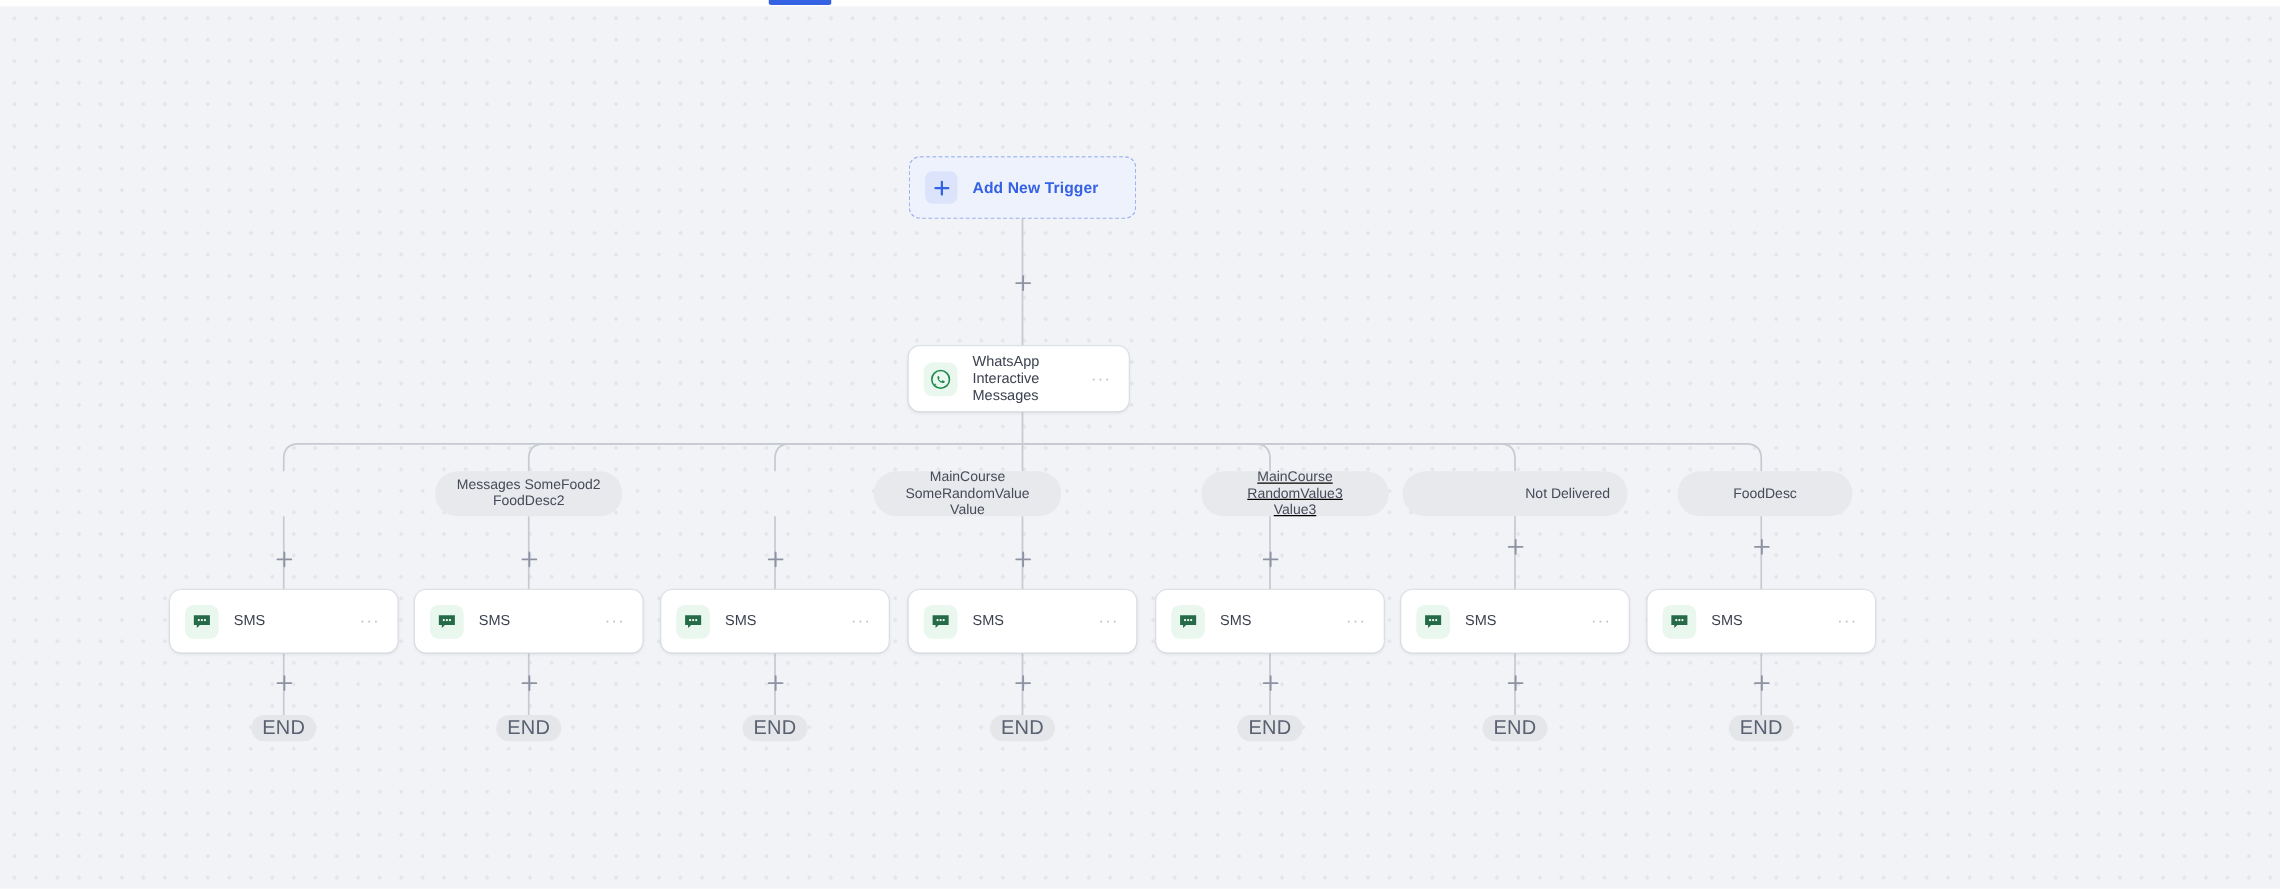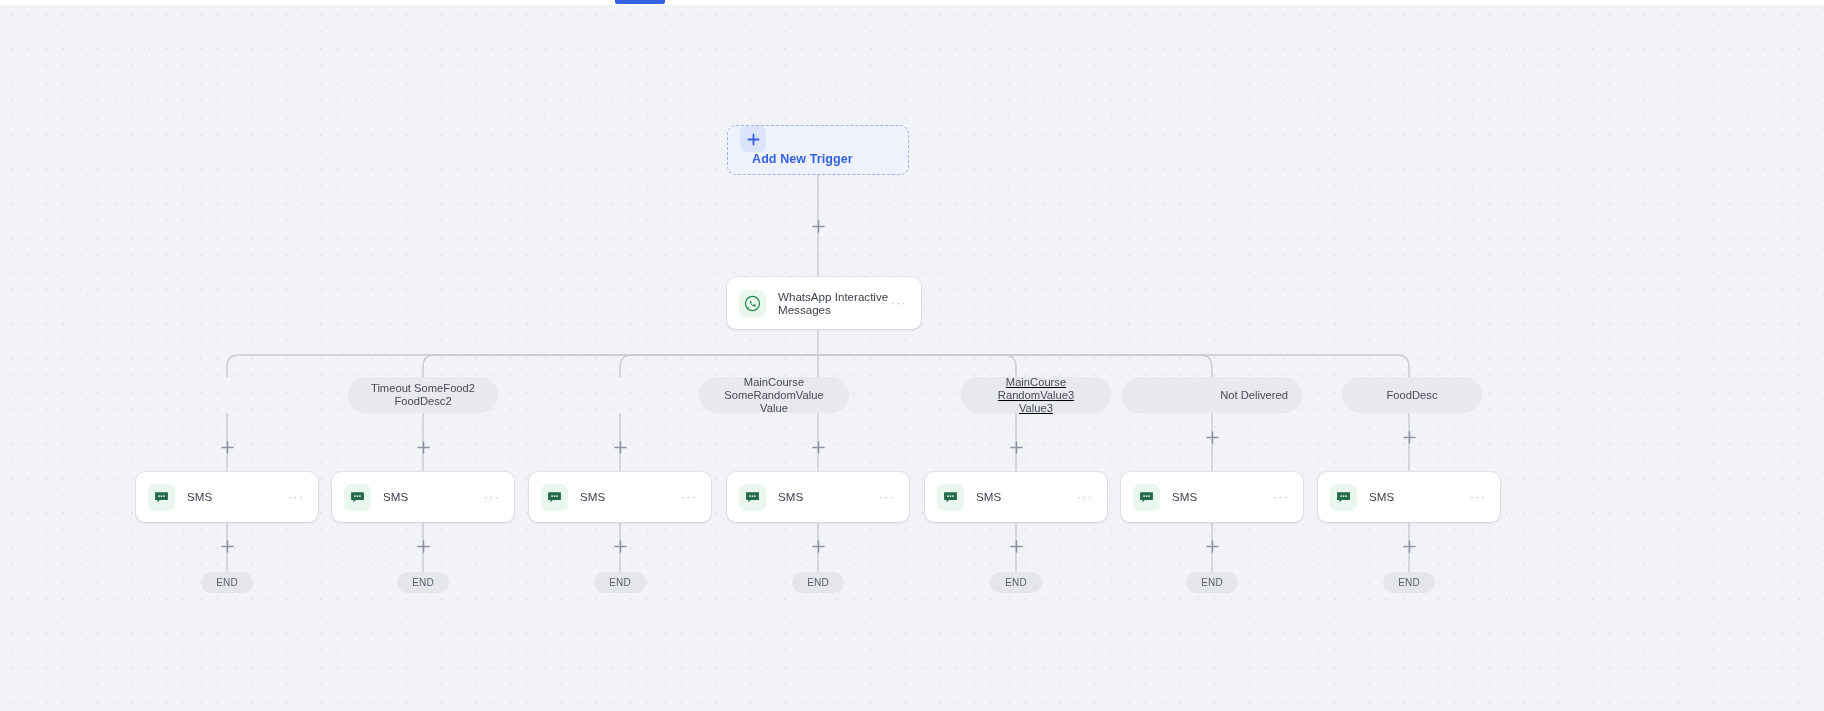--- a/index.html
+++ b/index.html
@@ -55,24 +55,23 @@
   }
 
   
   #trigger-node {
     left: 727px; top: 125px;
     width: 182px; height: 50px;
     border: 1.4px dashed #9db2ee;
     border-radius: 9px;
     background: #eef2fd;
     display: flex;
-    align-items: flex-start;
+    align-items: center;
     padding-left: 12px;
     cursor: pointer;
-    flex-direction: column;
   }
   #trigger-plus-box {
     width: 26px; height: 26px;
     border-radius: 6px;
     background: #dbe4fb;
     display: flex; align-items: center; justify-content: center;
     flex: 0 0 auto;
   }
   #trigger-plus-box svg { display: block; }
   #trigger-label {
@@ -115,21 +114,21 @@
     color: #b9bdc8;
     font-size: 13px;
     letter-spacing: 1.1px;
     line-height: 8px;
     padding: 4px 2px;
     cursor: pointer;
   }
 
   #whatsapp-node {
     left: 727px; top: 277px;
-    width: 194px; height: 52px;
+    width: 176px; height: 52px;
   }
 
   .sms-node {
     top: 472px;
     width: 182px; height: 50px;
   }
 
   
   .branch-pill {
     position: absolute;
@@ -156,21 +155,21 @@
     position: absolute;
     width: 52px; height: 21px;
     border-radius: 11px;
     background: #e4e6ea;
     display: flex;
     align-items: center;
     justify-content: center;
     cursor: pointer;
   }
   .end-pill-label {
-    font-size: 10px;
+    font-size: 16px;
     color: #596070;
     letter-spacing: .2px;
   }
 
   
   .plus-handle {
     position: absolute;
     width: 15px; height: 15px;
     margin-left: -7.5px;
     margin-top: -7.5px;
@@ -266,21 +265,21 @@
   <div class="plus-handle" style="left:227px; top:546px;">
     <svg width="15" height="15" viewBox="0 0 15 15">
       <path d="M7.5 2 V13 M2 7.5 H13" stroke="#8d93a3" stroke-width="1.5" stroke-linecap="round"></path>
     </svg>
   </div>
   <div class="end-pill" style="left:201px; top:572px;">
     <span class="end-pill-label">END</span>
   </div>
 
   <div class="branch-pill" style="left:348px; top:377px; width:150px;">
-    <span class="branch-pill-label">Timeout SomeFood2
+    <span class="branch-pill-label">Messages SomeFood2
 FoodDesc2</span>
   </div>
   <div class="plus-handle" style="left:423px; top:447px;">
     <svg width="15" height="15" viewBox="0 0 15 15">
       <path d="M7.5 2 V13 M2 7.5 H13" stroke="#8d93a3" stroke-width="1.5" stroke-linecap="round"></path>
     </svg>
   </div>
   <div class="node card sms-node" style="left:332px;">
     <span class="card-icon">
       <svg width="17" height="17" viewBox="0 0 18 18">

